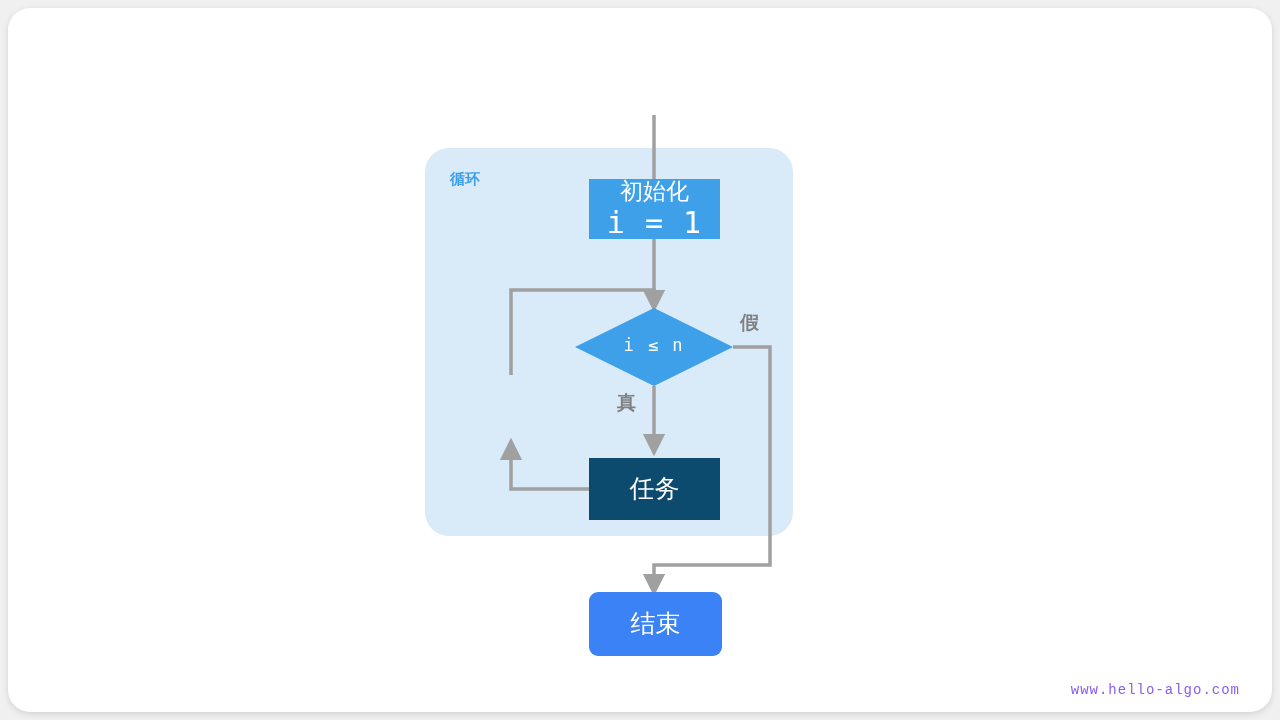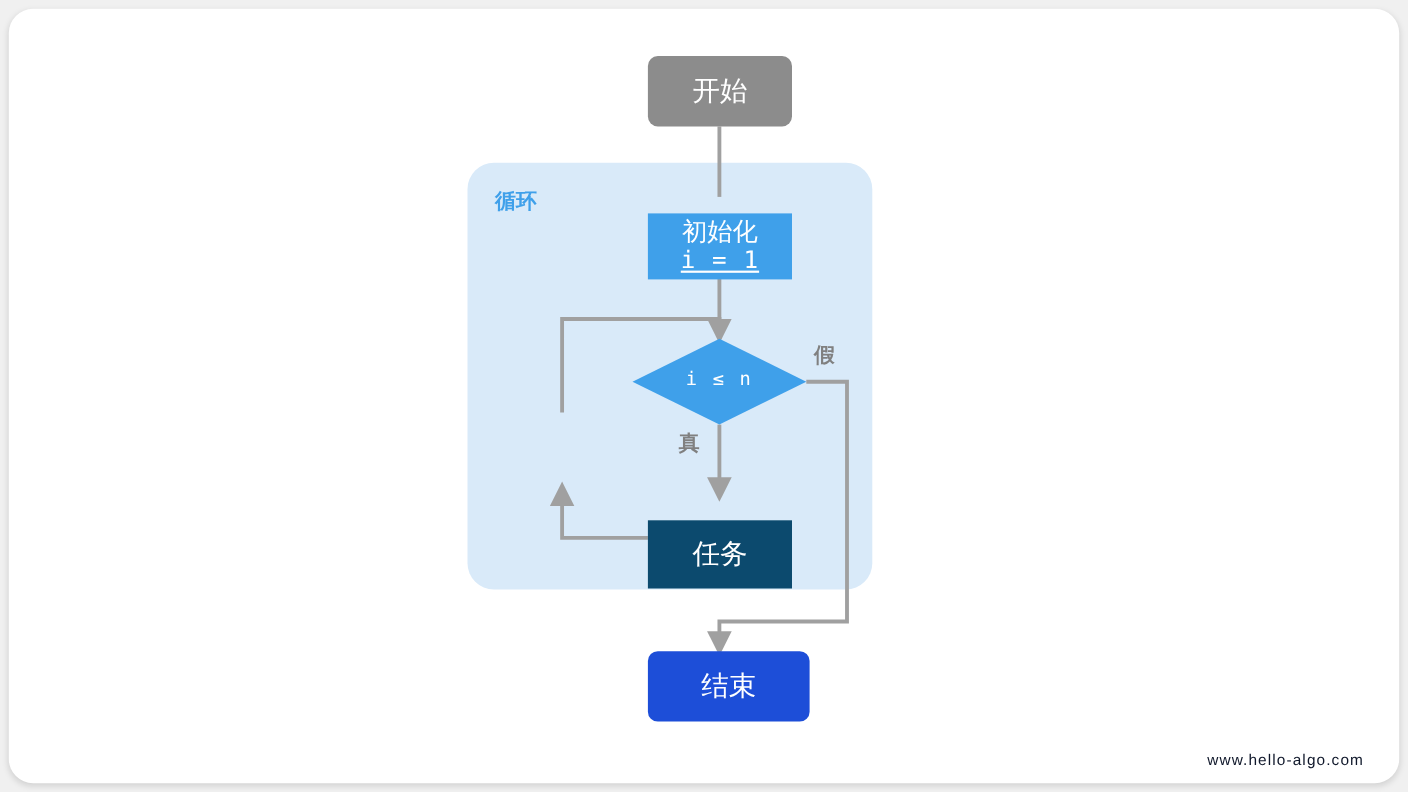--- a/index.html
+++ b/index.html
@@ -42,27 +42,25 @@
     text-align: center;
     line-height: 1.22;
     box-sizing: border-box;
   }
   .terminal {
     border-radius: 9px;
     font-size: 25px;
   }
   .rect {
     font-size: 23px;
-    margin-top: 15px;
   }
   .mono {
     font-family: "DejaVu Sans Mono", "Liberation Mono", monospace;
-    font-size: 22px;
+    font-size: 30px;
     letter-spacing: 1px;
-    text-decoration: underline;
   }
   .han {
     font-family: "DejaVu Sans", "Liberation Sans", sans-serif;
   }
   .diamond-label {
     position: absolute;
     color: #ffffff;
     font-family: "DejaVu Sans Mono", "Liberation Mono", monospace;
     font-size: 17px;
     letter-spacing: 2px;
@@ -72,30 +70,30 @@
     position: absolute;
     color: #808080;
     font-family: "DejaVu Sans", "Liberation Sans", sans-serif;
     font-size: 19px;
     font-weight: bold;
     white-space: nowrap;
   }
   .group-label {
     position: absolute;
     font-family: "DejaVu Sans", "Liberation Sans", sans-serif;
-    font-size: 19px;
+    font-size: 15px;
     font-weight: bold;
     white-space: nowrap;
   }
   #watermark {
     position: absolute;
     right: 40px;
     bottom: 22px;
-    color: #0f172a;
-    font-family: Liberation Sans, sans-serif;
+    color: #8b5cf6;
+    font-family: Liberation Mono, monospace;
     font-size: 14px;
     letter-spacing: 1px;
     text-align: center;
   }
 </style>
 </head>
 <body>
 
 <div id="page">
   <div id="card"></div>
@@ -119,38 +117,35 @@
 
     <path d="M 511 375 L 511 290 L 654 290 L 654 308" fill="none" stroke="#a0a0a0" stroke-width="3.5"></path>
 
     <path d="M 733 347 L 770 347 L 770 565 L 654 565 L 654 592" fill="none" stroke="#a0a0a0" stroke-width="3.5" marker-end="url(#arrow)"></path>
 
     <polygon points="654,308 733,347 654,386 575,347" fill="#3fa0ea"></polygon>
   </svg>
 
   <div class="group-label" style="left:450px; top:170px; color:#3fa0ea;">循环</div>
 
-  <div class="node terminal han" style="left:589px; top:51px; width:131px; height:64px; background:#8c8c8c;">
-    <span>开始</span>
-  </div>
 
   <div class="node rect" style="left:589px; top:179px; width:131px; height:60px; background:#3fa0ea;">
     <span class="han">初始化</span>
     <span class="mono">i = 1</span>
   </div>
 
   <div class="diamond-label" style="left:575px; top:335px; width:158px; text-align:center;">i ≤ n</div>
 
   <div class="edge-label" style="left:617px; top:390px;">真</div>
 
   <div class="edge-label" style="left:740px; top:310px;">假</div>
 
 
   <div class="node rect han" style="left:589px; top:458px; width:131px; height:62px; background:#0c4a6e; font-size:25px;">
     <span>任务</span>
   </div>
 
-  <div class="node terminal han" style="left:589px; top:592px; width:147px; height:64px; background:#1d4ed8;">
+  <div class="node terminal han" style="left:589px; top:592px; width:133px; height:64px; background:#3b82f6;">
     <span>结束</span>
   </div>
 
   <div id="watermark">www.hello-algo.com</div>
 </div>
 
 </body></html>

